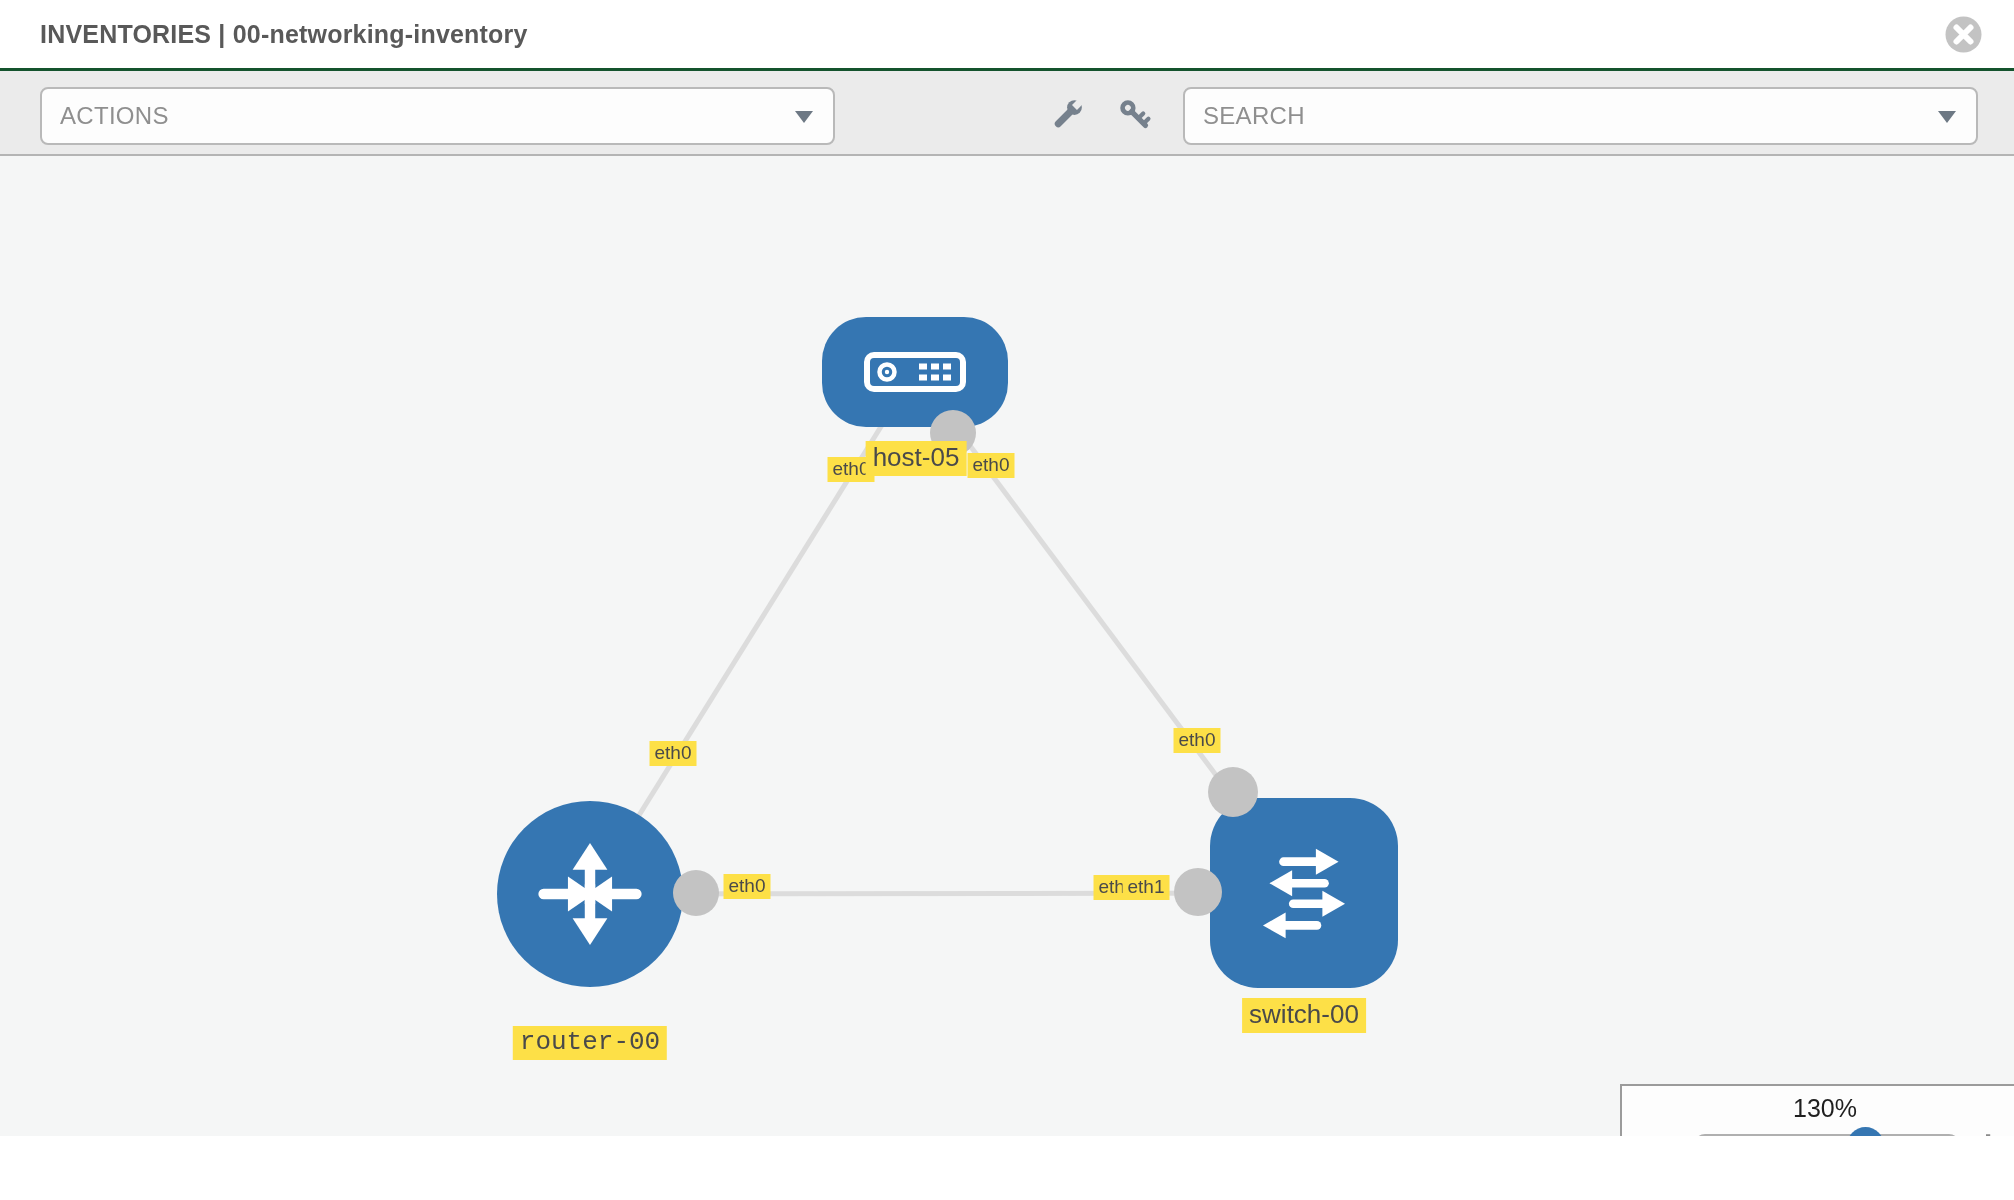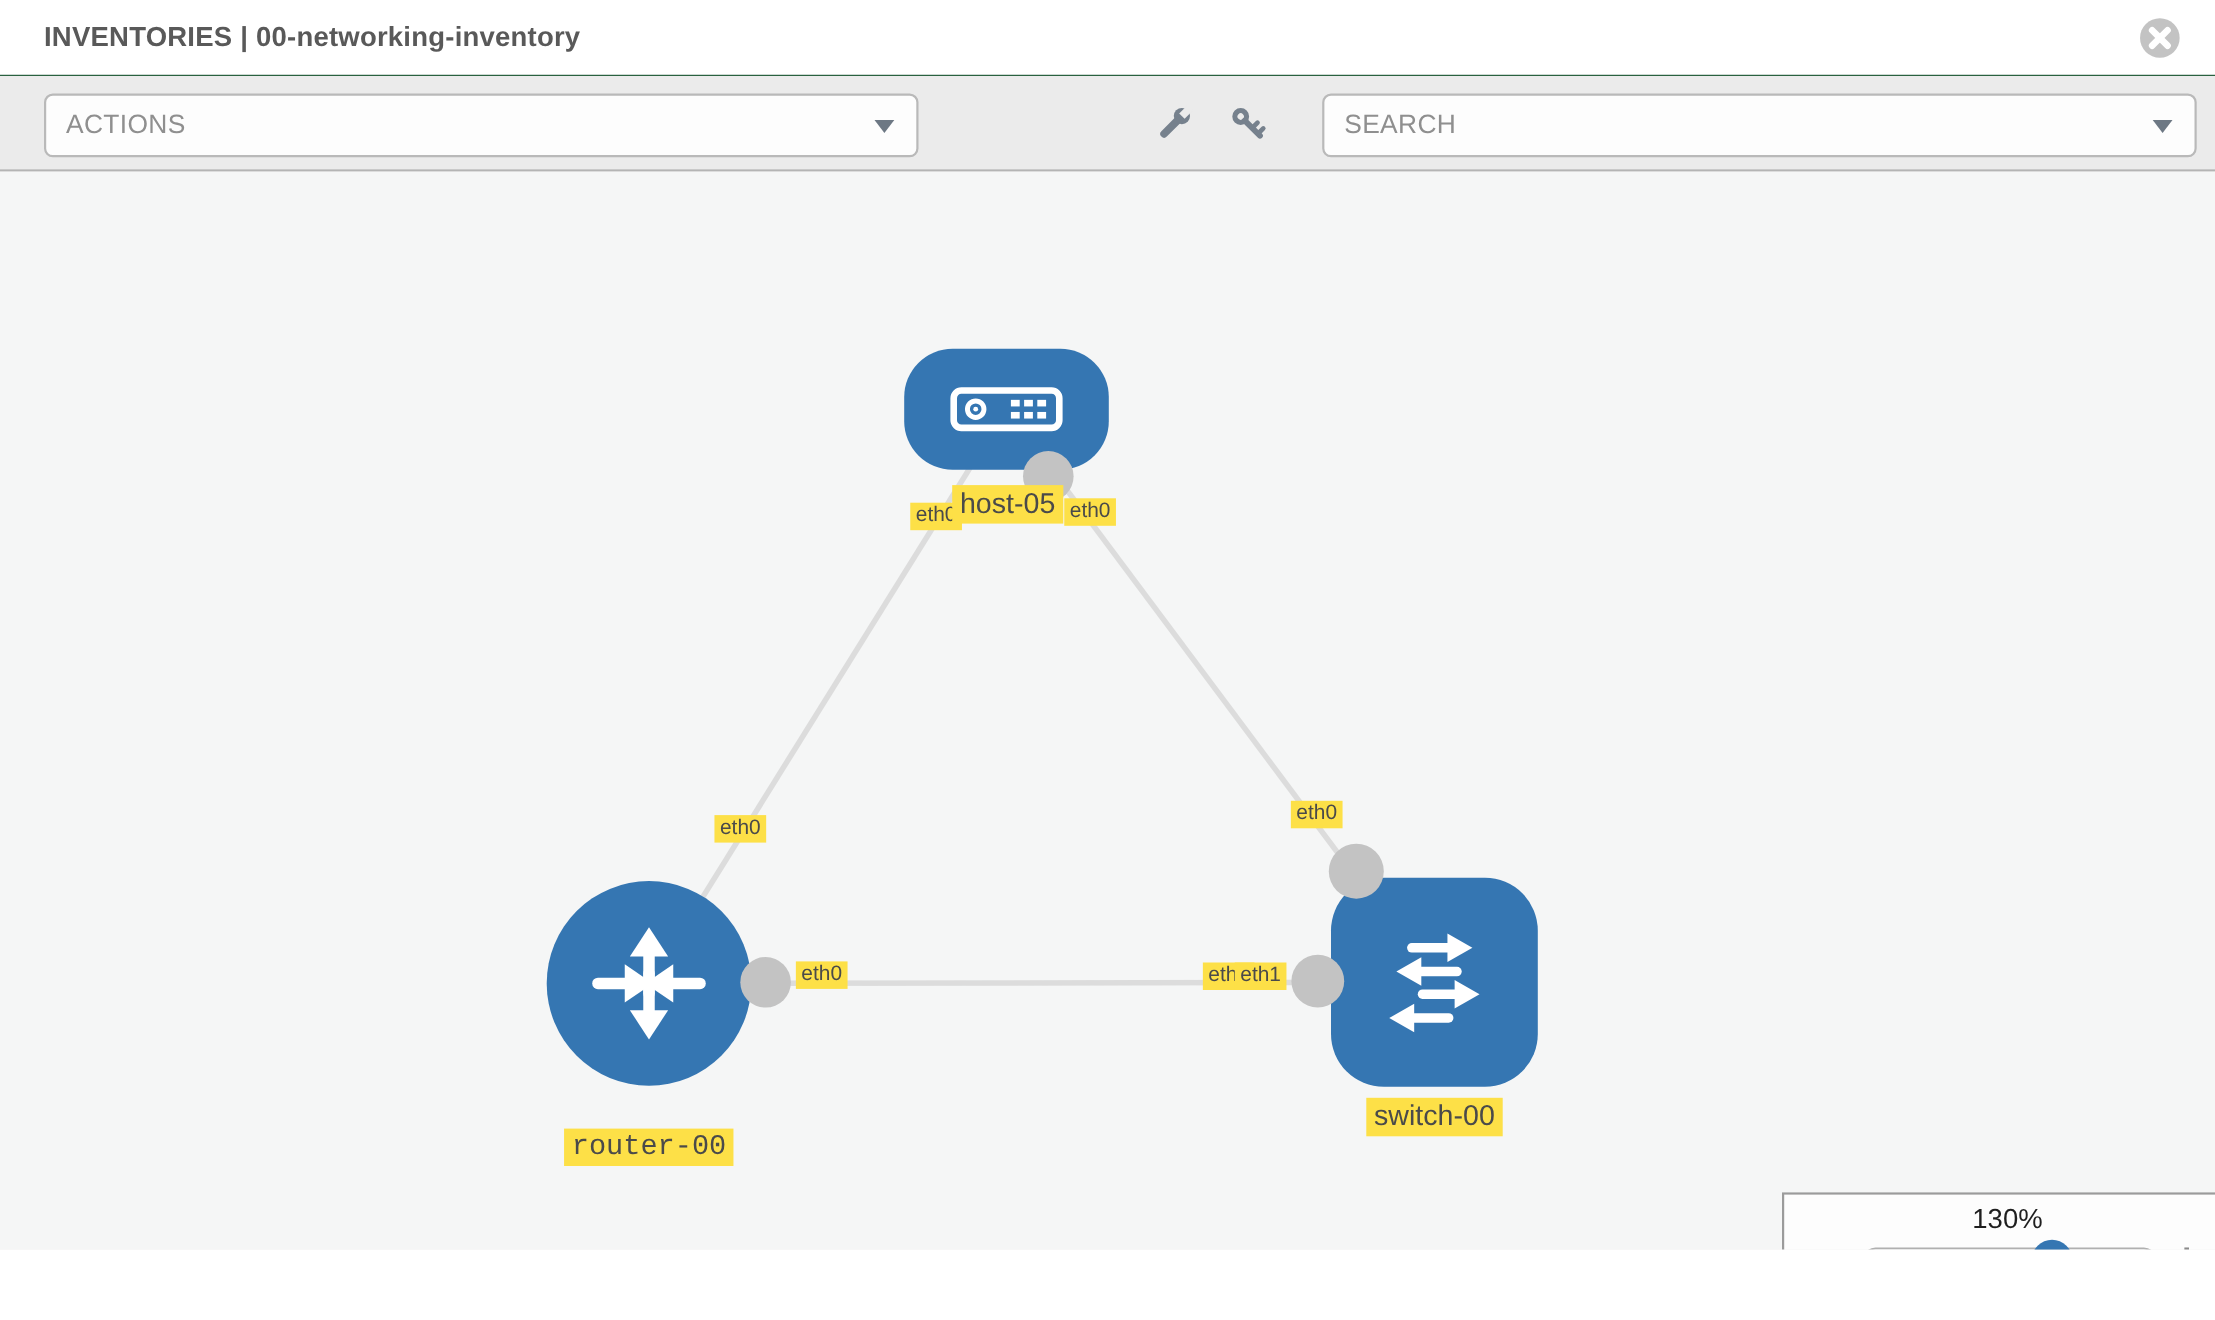--- a/index.html
+++ b/index.html
@@ -5,26 +5,26 @@
   * { margin:0; padding:0; box-sizing:border-box; }
   body { font-family:"Liberation Sans", sans-serif; background:#fff; }
   .app { position:relative; width:2014px; height:1136px; overflow:hidden; background:#f5f6f6; }
 
   
   .hdr { position:absolute; left:0; top:0; width:2014px; height:68px; background:#fff; }
   .hdr h1 { position:absolute; left:40px; top:0; line-height:68px; font-size:25px; font-weight:700; color:#595959; letter-spacing:.2px; }
   .close-btn { position:absolute; left:1945px; top:16px; width:37px; height:37px; cursor:pointer; }
 
   
-  .tbar { position:absolute; left:0; top:68px; width:2014px; height:88px; background:#ebebeb; border-top:1px solid #14532d; border-bottom:2px solid #b4b4b4; }
+  .tbar { position:absolute; left:0; top:68px; width:2014px; height:88px; background:#ebebeb; border-top:3px solid #14532d; border-bottom:2px solid #b4b4b4; }
   .select { position:absolute; top:16px; height:58px; background:#fdfdfd; border:2px solid #b9b9b9; border-radius:8px; display:flex; align-items:center; cursor:pointer; }
   .select .sel-label { padding-left:18px; font-size:24px; color:#8f8f8f; letter-spacing:.3px; }
   .select .caret { position:absolute; right:20px; top:50%; margin-top:-5px; width:0; height:0; border-left:9px solid transparent; border-right:9px solid transparent; border-top:12px solid #6d7884; }
   .sel-actions { left:40px; width:795px; }
-  .sel-search { left:1183px; width:795px;margin-left:19px; }
+  .sel-search { left:1183px; width:795px; }
   .icon-btn { position:absolute; top:25px; width:40px; height:40px; background:none; border:none; cursor:pointer; }
   .btn-wrench { left:1047px; }
   .btn-key { left:1115px; }
 
   
   .canvas { position:absolute; left:0; top:156px; width:2014px; height:1044px; background:#f5f6f6; overflow:hidden; }
   .links-svg, .ports-svg { position:absolute; left:0; top:0; pointer-events:none; }
   .links-svg { z-index:1; }
   .ports-svg { z-index:3; }
 

